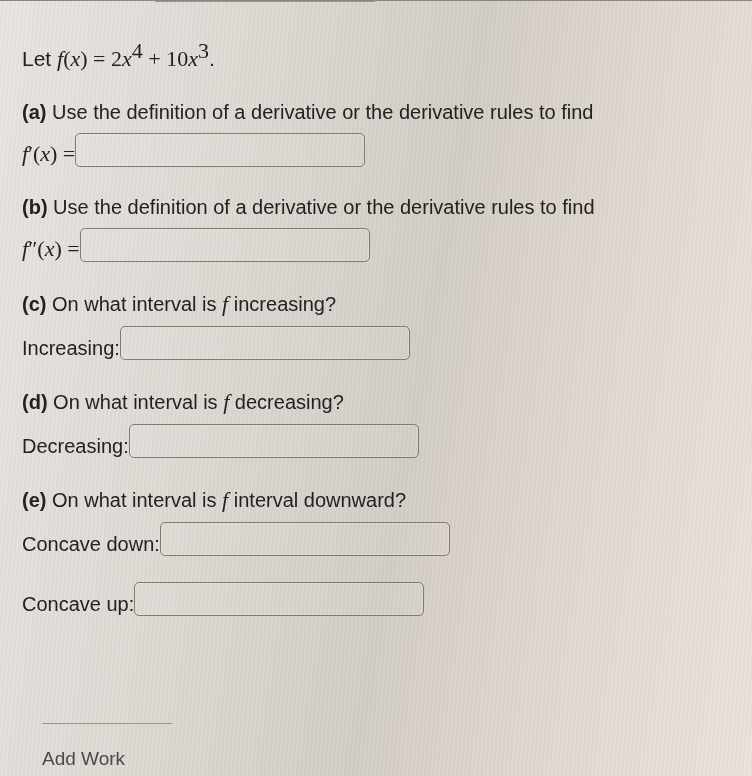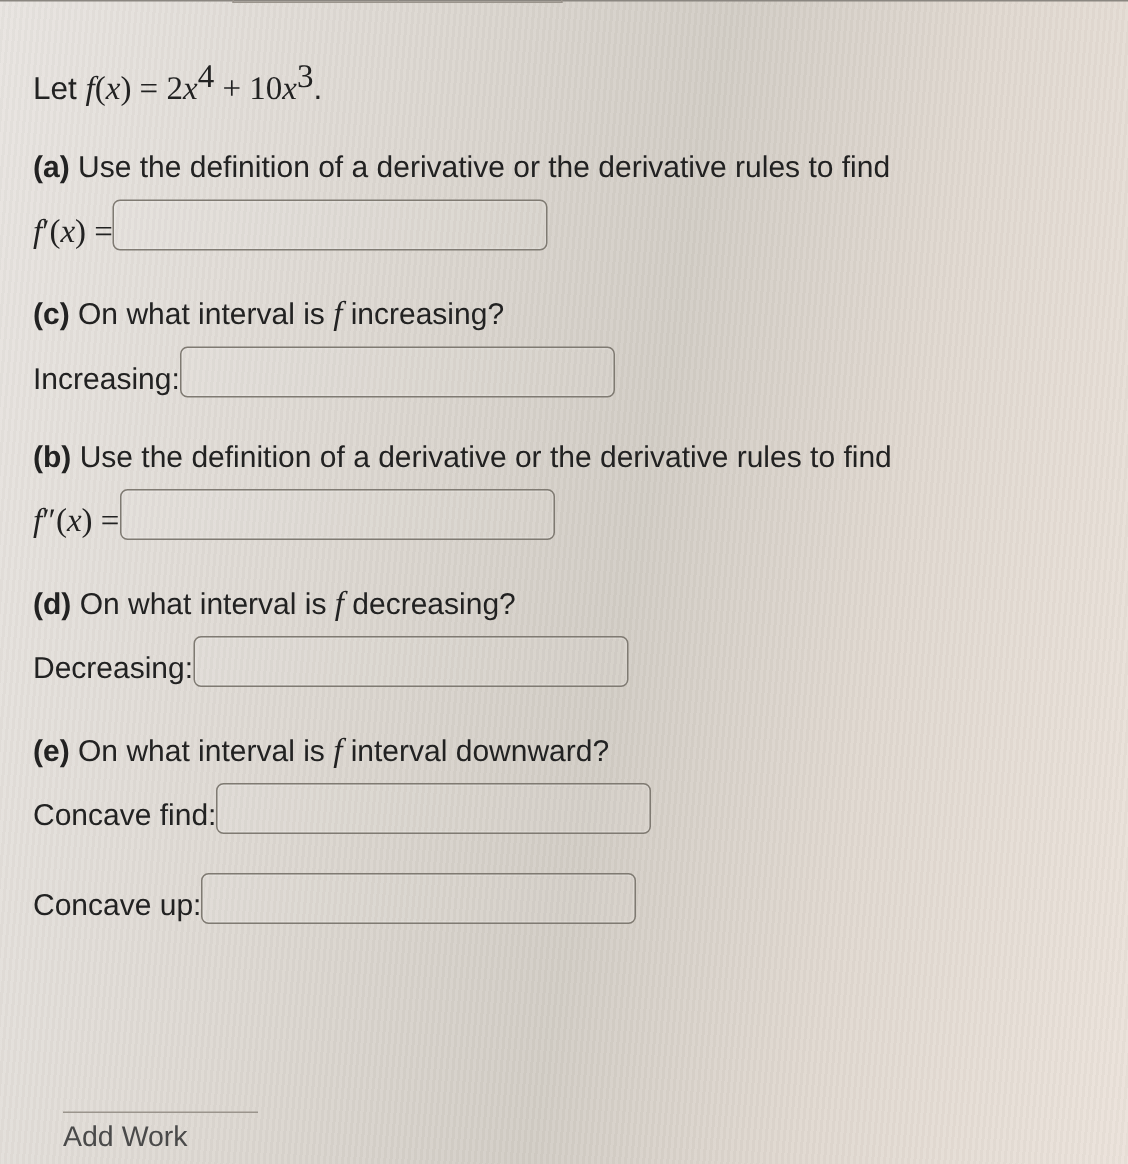--- a/index.html
+++ b/index.html
@@ -68,21 +68,21 @@
     padding: 2px 8px;
     box-shadow: inset 0 0 0 1px rgba(255,255,255,0.15);
   }
   .addwork {
     position: absolute;
     left: 42px;
     bottom: 6px;
     font-size: 19px;
     color: #4a4a4a;
     border-top: 1px solid #9a948c;
-    padding-top: 6px;
+    padding-top: 24px;
     width: 130px;
     text-align: left;
   }
   .bold { font-weight: bold; }
 </style>
 </head>
 <body>
 
 <div class="toprule"></div>
 <div class="tabstub"></div>
@@ -100,36 +100,36 @@
       <span>Use the definition of a derivative or the derivative rules to find</span>
     </div>
     <div class="ansline">
       <span class="label eq"><span class="mathit">f</span><span class="mathrm">′(</span><span class="mathit">x</span><span class="mathrm">) =</span></span>
       <input class="ans" type="text" value="" style="">
     </div>
   </div>
 
   <div class="part">
     <div class="qline">
-      <span class="bold">(c)</span>
-      <span>On what interval is </span><span class="mathit">f</span><span> increasing?</span>
+      <span class="bold">(b)</span>
+      <span>Use the definition of a derivative or the derivative rules to find</span>
     </div>
     <div class="ansline">
-      <span class="label">Increasing:</span>
+      <span class="label eq"><span class="mathit">f</span><span class="mathrm">″(</span><span class="mathit">x</span><span class="mathrm">) =</span></span>
       <input class="ans" type="text" value="" style="">
     </div>
   </div>
 
   <div class="part">
     <div class="qline">
-      <span class="bold">(b)</span>
-      <span>Use the definition of a derivative or the derivative rules to find</span>
+      <span class="bold">(c)</span>
+      <span>On what interval is </span><span class="mathit">f</span><span> increasing?</span>
     </div>
     <div class="ansline">
-      <span class="label eq"><span class="mathit">f</span><span class="mathrm">″(</span><span class="mathit">x</span><span class="mathrm">) =</span></span>
+      <span class="label">Increasing:</span>
       <input class="ans" type="text" value="" style="">
     </div>
   </div>
 
   <div class="part">
     <div class="qline">
       <span class="bold">(d)</span>
       <span>On what interval is </span><span class="mathit">f</span><span> decreasing?</span>
     </div>
     <div class="ansline">
@@ -137,21 +137,21 @@
       <input class="ans" type="text" value="" style="">
     </div>
   </div>
 
   <div class="part">
     <div class="qline">
       <span class="bold">(e)</span>
       <span>On what interval is </span><span class="mathit">f</span><span> interval downward?</span>
     </div>
     <div class="ansline">
-      <span class="label">Concave find:</span>
+      <span class="label">Concave down:</span>
       <input class="ans" type="text" value="" style="">
     </div>
   </div>
 
   <div class="part">
     <div class="ansline">
       <span class="label">Concave up:</span>
       <input class="ans" type="text" value="" style="">
     </div>
   </div>

